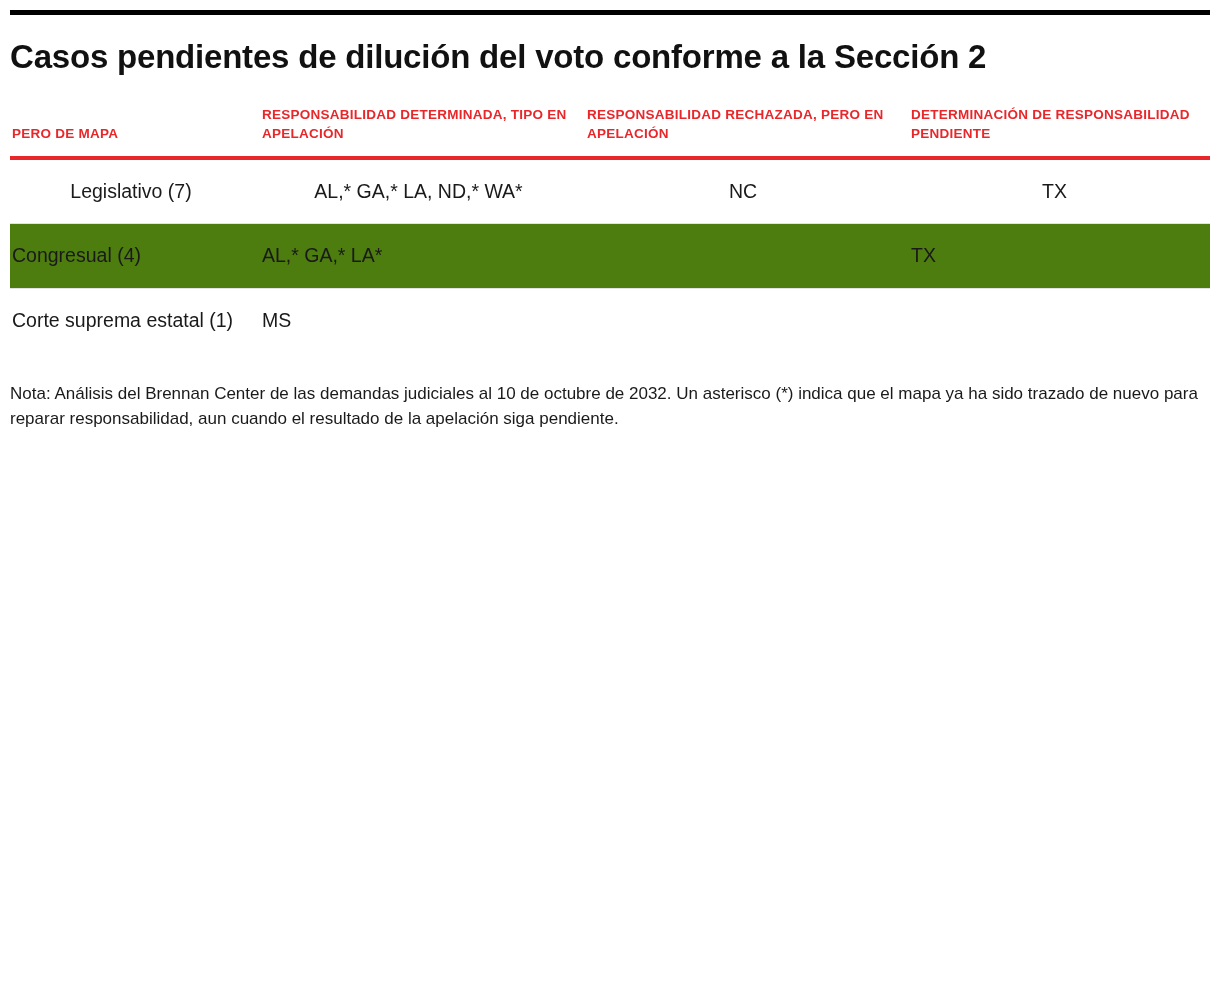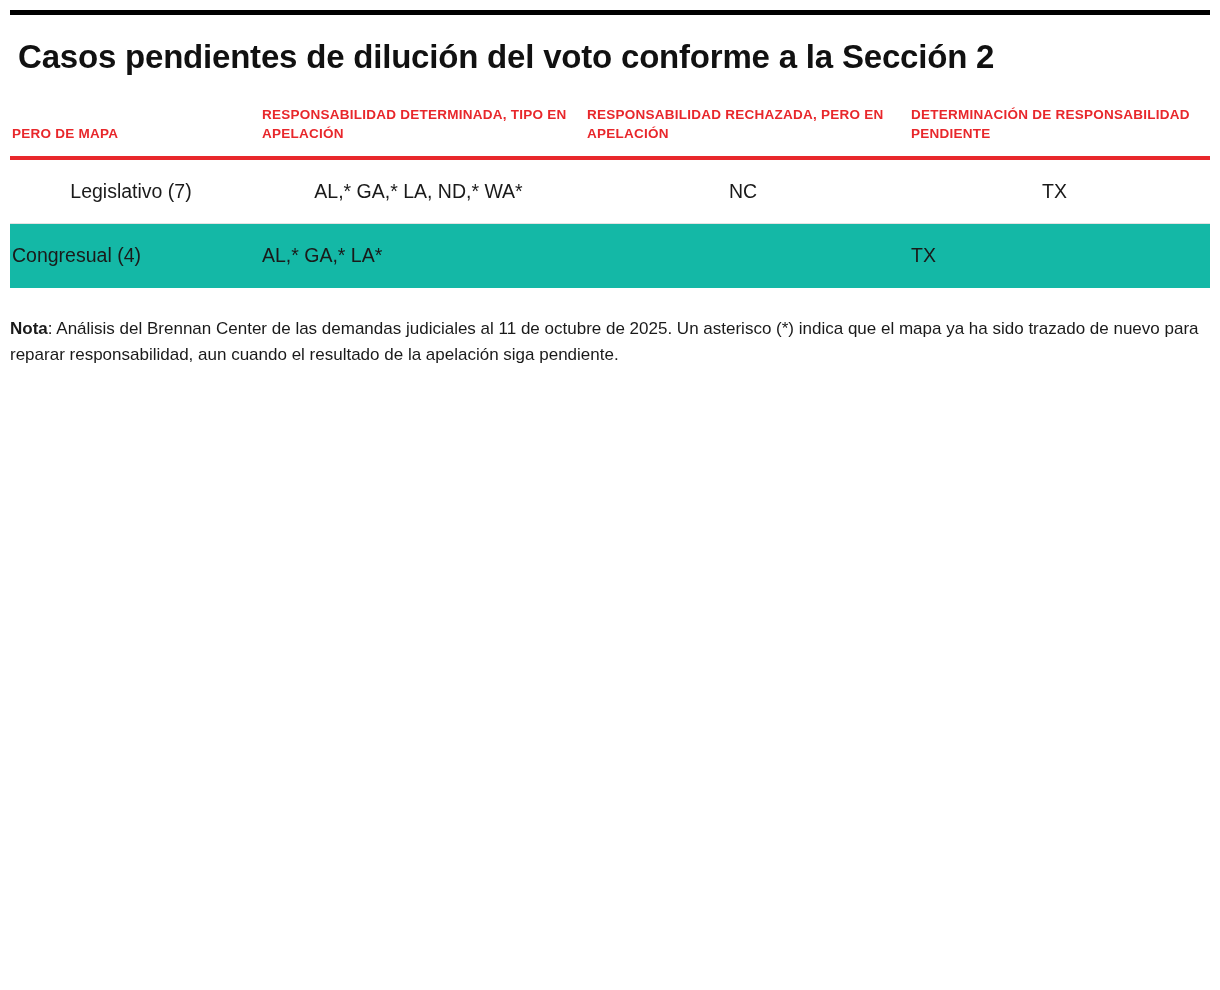--- a/index.html
+++ b/index.html
@@ -26,21 +26,21 @@
     background: #000000;
     margin-top: 10px;
     margin-bottom: 0;
   }
   .title {
     font-size: 33px;
     font-weight: bold;
     line-height: 1.22;
     letter-spacing: -0.2px;
     color: #111111;
-    margin: 22px 0 0 8px;
+    margin: 22px 0 0 0;
     max-width: 1200px;
   }
   table.data-table {
     width: 1200px;
     border-collapse: collapse;
     margin-top: 28px;
     table-layout: fixed;
   }
   table.data-table col.c1 { width: 252px; }
   table.data-table col.c2 { width: 325px; }
@@ -64,31 +64,31 @@
     vertical-align: middle;
     text-align: left;
     font-size: 19.5px;
     line-height: 1.42;
     color: #1a1a1a;
     padding: 18px 12px 18px 0;
     border-top: 1px solid #e3e3e3;
   }
   tbody td.first { padding-left: 2px; }
   tbody tr:first-child td { border-top: none; text-align: center; }
-  tbody tr.alt td { background: #14b8a6; }
+  tbody tr.alt td { background: #4d7c0f; }
   tbody tr.alt:first-child td { border-top: none; }
 
   .note {
     margin-top: 28px;
     font-size: 17px;
     line-height: 1.52;
     color: #1a1a1a;
     max-width: 1195px;
   }
-  .note b { font-weight: bold; }
+  .note b { font-weight: normal; }
 </style>
 </head>
 <body>
 
 <div class="page">
 
   <div class="top-rule"></div>
 
   <h1 class="title">Casos pendientes de dilución del voto conforme a la Sección 2</h1>
 
@@ -113,18 +113,24 @@
         <td>AL,* GA,* LA, ND,* WA*</td>
         <td>NC</td>
         <td>TX</td>
       </tr>
       <tr class="alt">
         <td class="first">Congresual (4)</td>
         <td>AL,* GA,* LA*</td>
         <td></td>
         <td>TX</td>
       </tr>
+      <tr>
+        <td class="first">Corte suprema estatal (1)</td>
+        <td>MS</td>
+        <td></td>
+        <td></td>
+      </tr>
     </tbody>
   </table>
 
-  <p class="note"><b>Nota</b><span>: Análisis del Brennan Center de las demandas judiciales al 11 de octubre de 2025. Un asterisco (*) indica que el mapa ya ha sido trazado de nuevo para reparar responsabilidad, aun cuando el resultado de la apelación siga pendiente.</span></p>
+  <p class="note"><b>Nota</b><span>: Análisis del Brennan Center de las demandas judiciales al 10 de octubre de 2032. Un asterisco (*) indica que el mapa ya ha sido trazado de nuevo para reparar responsabilidad, aun cuando el resultado de la apelación siga pendiente.</span></p>
 
 </div>
 
 </body></html>

